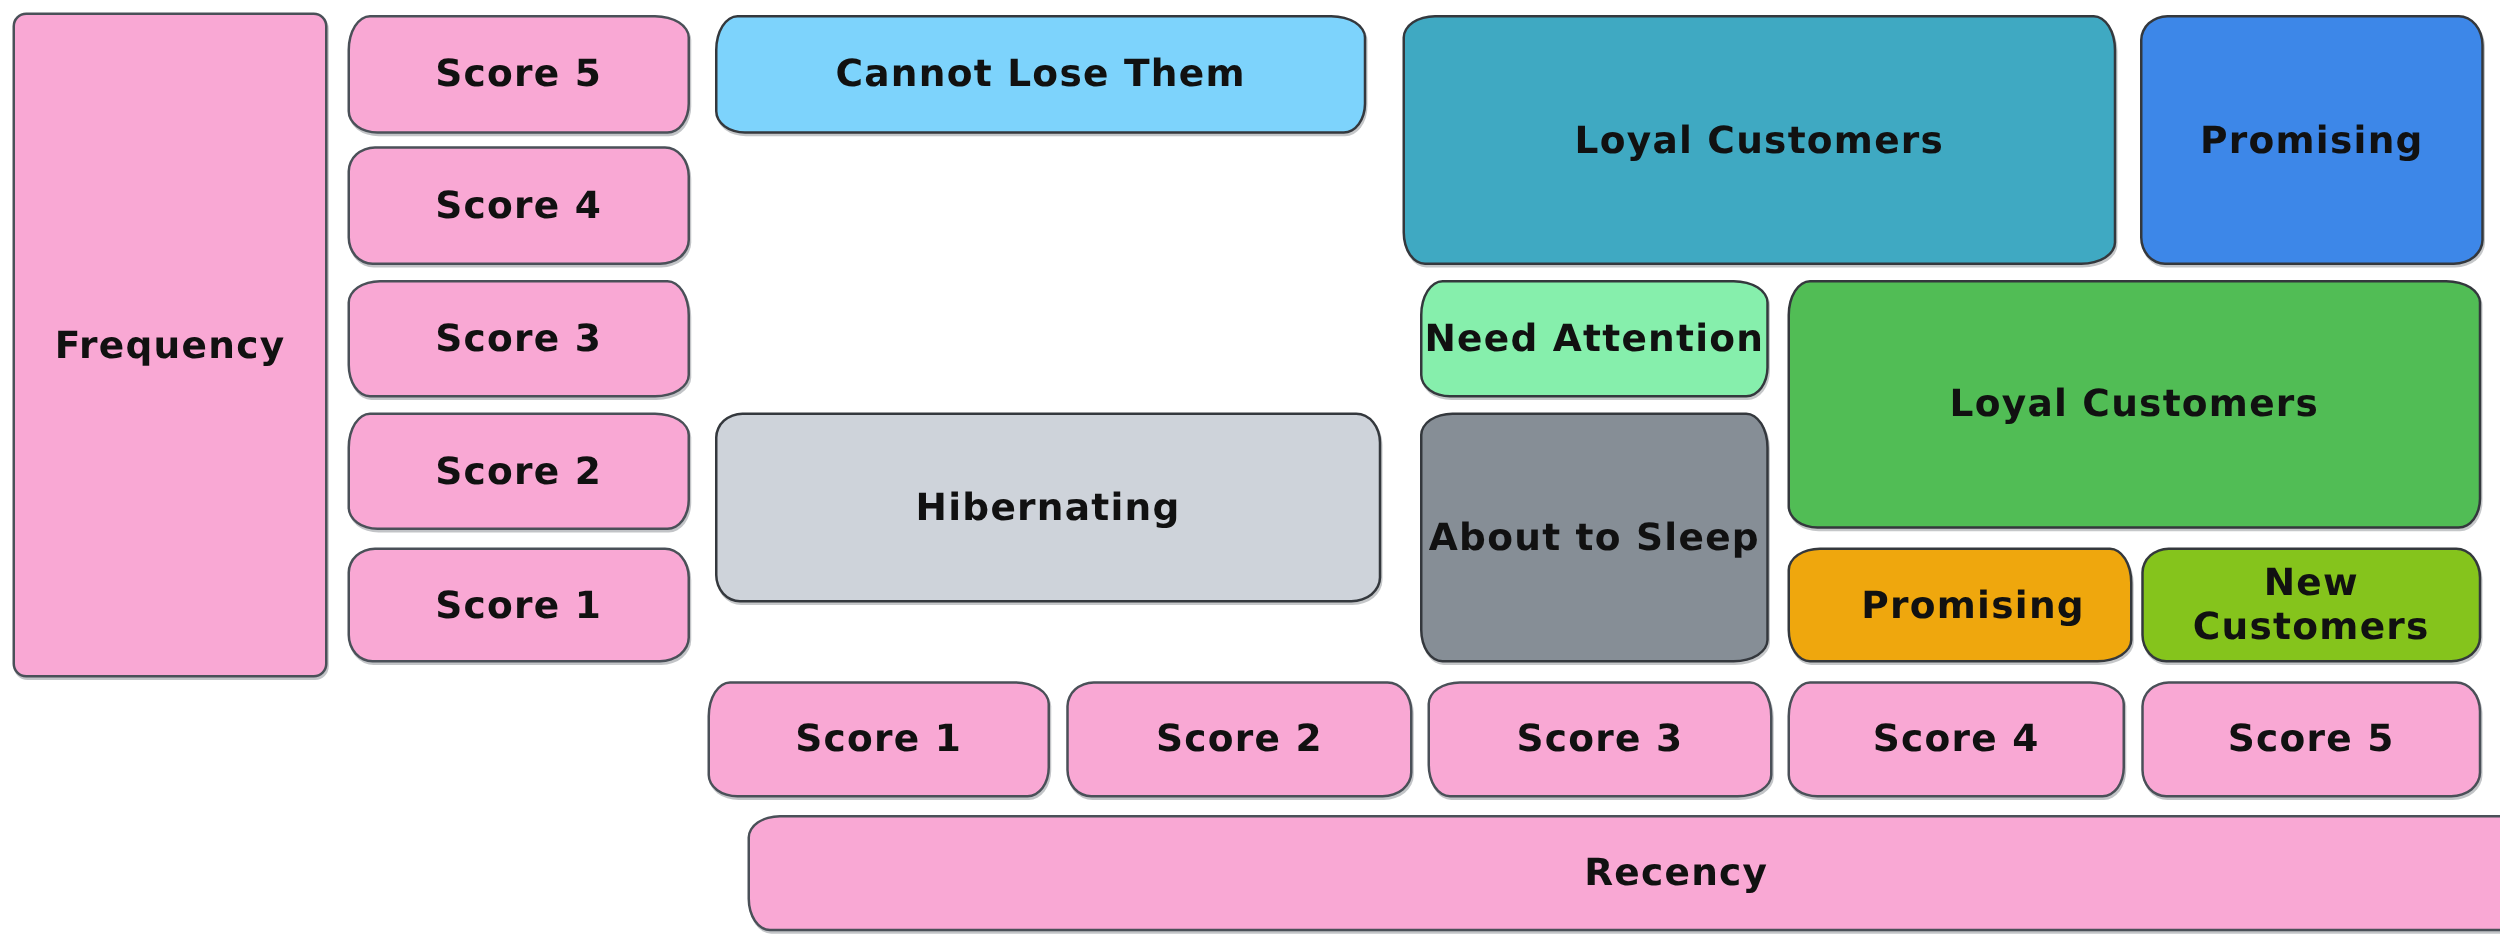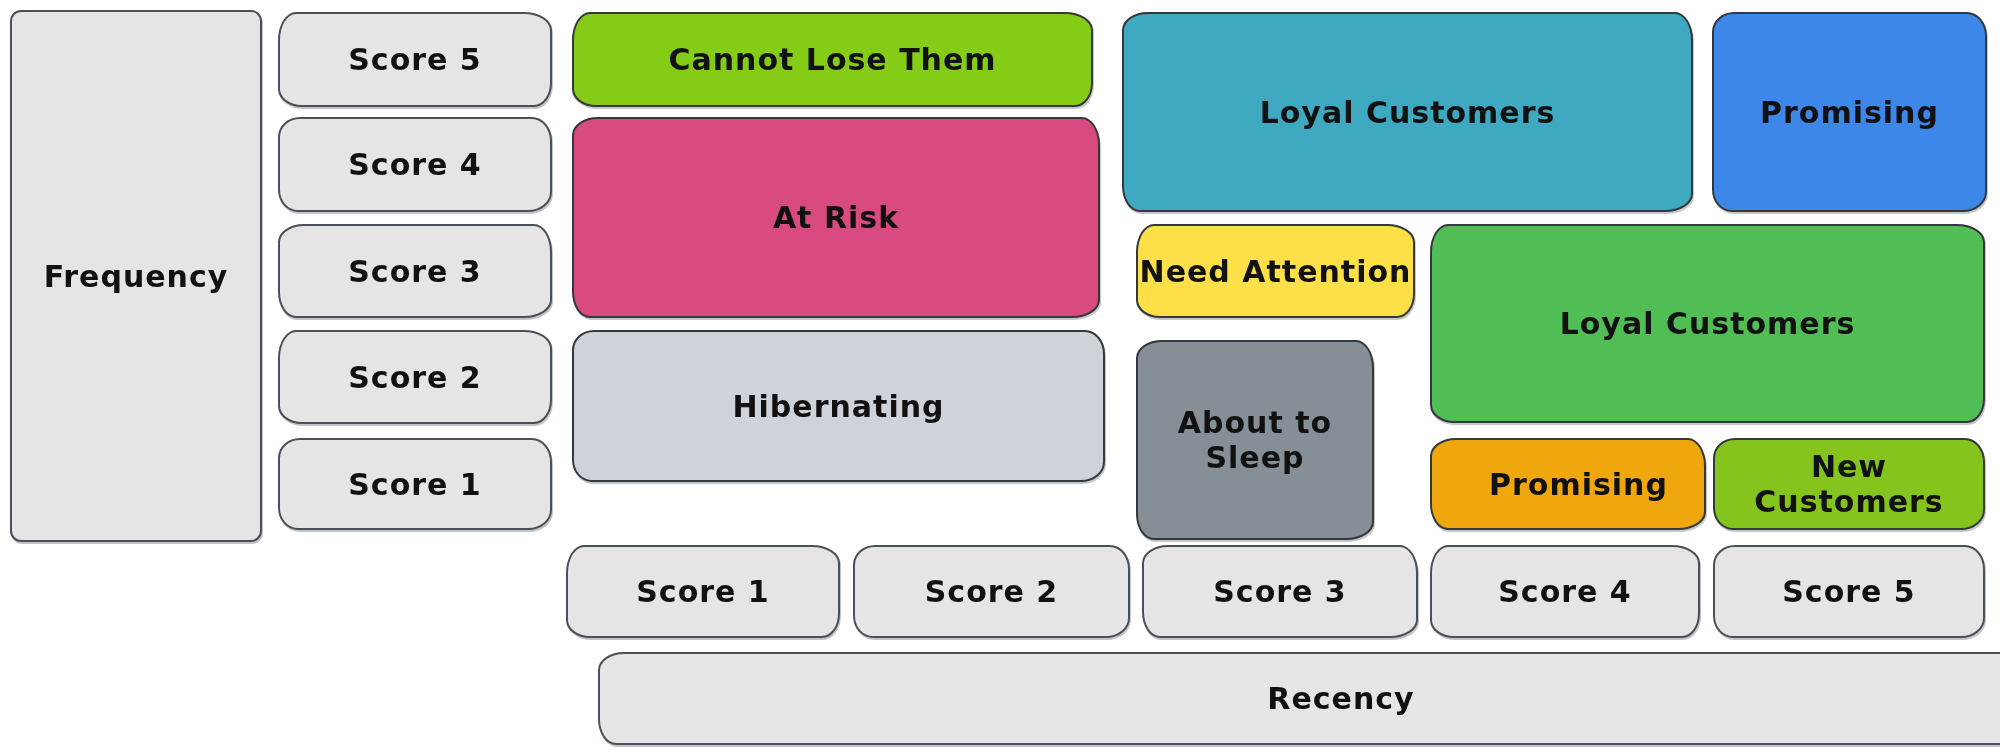--- a/index.html
+++ b/index.html
@@ -20,21 +20,21 @@
     box-sizing: border-box;
     display: flex;
     align-items: center;
     justify-content: center;
     text-align: center;
     font-size: 30px;
     font-weight: bold;
     letter-spacing: 1px;
     color: #111111;
     border: 2.5px solid #34383d;
-    background: #e5e5e5;
+    background: #f9a8d4;
     box-shadow: 1px 2px 0 rgba(90,95,100,0.35);
   }
   .white {
     border-color: #4a5058;
     box-shadow: 1px 2px 0 rgba(120,125,130,0.45);
   }
   
   .r-a { border-radius: 26px 18px 28px 18px / 18px 28px 18px 26px; }
   .r-b { border-radius: 18px 28px 18px 24px / 28px 18px 24px 18px; }
   .r-c { border-radius: 22px 20px 24px 20px / 20px 24px 20px 22px; }
@@ -45,31 +45,30 @@
 <div id="canvas">
 
   <div class="box white r-a" style="left:10px; top:10px; width:252px; height:532px;border-radius:11px;">Frequency</div>
 
   <div class="box white r-b" style="left:278px; top:12px;  width:274px; height:95px;">Score 5</div>
   <div class="box white r-c" style="left:278px; top:117px; width:274px; height:95px;">Score 4</div>
   <div class="box white r-a" style="left:278px; top:224px; width:274px; height:94px;">Score 3</div>
   <div class="box white r-b" style="left:278px; top:330px; width:274px; height:94px;">Score 2</div>
   <div class="box white r-c" style="left:278px; top:438px; width:274px; height:92px;">Score 1</div>
 
-  <div class="box r-b" style="left: 572px; top: 12px; width: 521px; height: 95px; background-color: #84cc16;">Cannot Lose Them</div>
+  <div class="box r-b" style="left: 572px; top: 12px; width: 521px; height: 95px; background-color: #7dd3fc;">Cannot Lose Them</div>
 
-  <div class="box r-a" style="left: 572px; top: 117px; width: 528px; height: 201px; background-color: rgb(217, 75, 128);">At Risk</div>
 
   <div class="box r-c" style="left: 572px; top: 330px; width: 533px; height: 152px; background-color: rgb(206, 211, 218);">Hibernating</div>
 
   <div class="box r-a" style="left: 1122px; top: 12px; width: 571px; height: 200px; background-color: rgb(63, 169, 194);">Loyal Customers</div>
 
-  <div class="box r-b" style="left: 1136px; top: 224px; width: 279px; height: 94px; background-color: #fde047;">Need Attention</div>
+  <div class="box r-b" style="left: 1136px; top: 224px; width: 279px; height: 94px; background-color: #86efac;">Need Attention</div>
 
-  <div class="box r-a" style="left: 1136px; top: 340px; width: 238px; height: 200px; background-color: rgb(134, 142, 150);">About to Sleep</div>
+  <div class="box r-a" style="left: 1136px; top: 330px; width: 279px; height: 200px; background-color: rgb(134, 142, 150);">About to Sleep</div>
 
   <div class="box r-c" style="left: 1712px; top: 12px; width: 275px; height: 200px; background-color: rgb(61, 135, 232);">Promising</div>
 
   <div class="box r-b" style="left: 1430px; top: 224px; width: 555px; height: 199px; background-color: rgb(81, 189, 85);">Loyal Customers</div>
 
   <div class="box r-a" style="left: 1430px; top: 438px; width: 276px; height: 92px; background-color: rgb(239, 167, 13); padding-left: 21px;">Promising</div>
 
   <div class="box r-c" style="left: 1713px; top: 438px; width: 272px; height: 92px; background-color: rgb(133, 196, 28);">New Customers</div>
 
   <div class="box white r-b" style="left:566px; top:545px; width:274px; height:93px;">Score 1</div>

